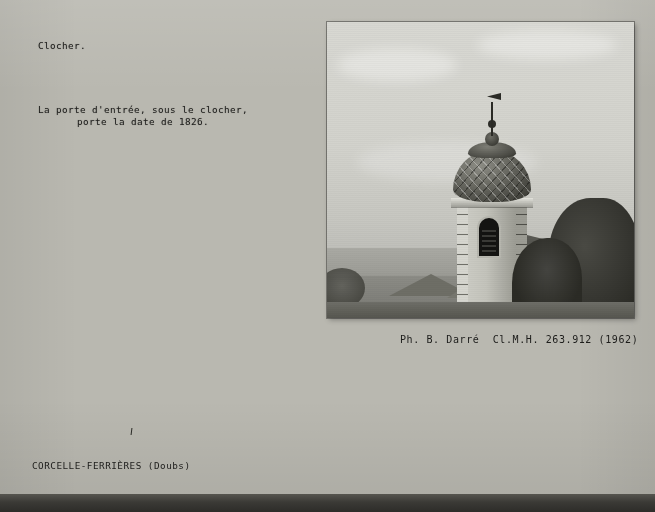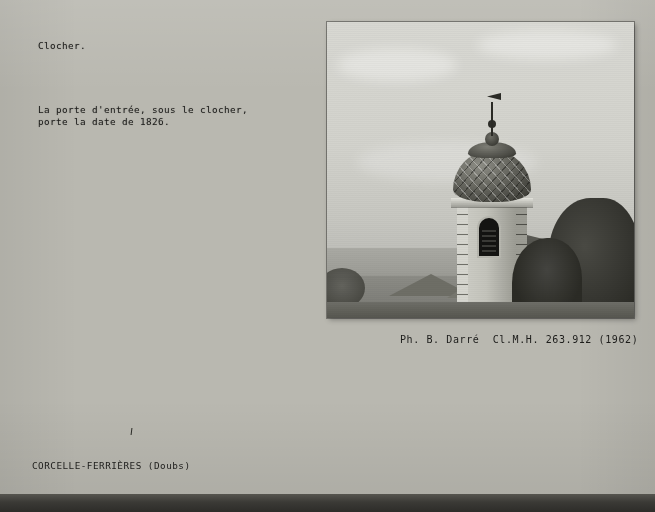--- a/index.html
+++ b/index.html
@@ -59,20 +59,21 @@
     left: 38px;
     top: 40px;
   }
   #note-para1 {
     left: 38px;
     top: 61px;
   }
   #note-para2 {
     left: 38px;
     top: 104px;
+    text-align: center;
   }
 
   
   #photo-frame {
     position: absolute;
     left: 327px;
     top: 22px;
     width: 307px;
     height: 296px;
     background: #111;

